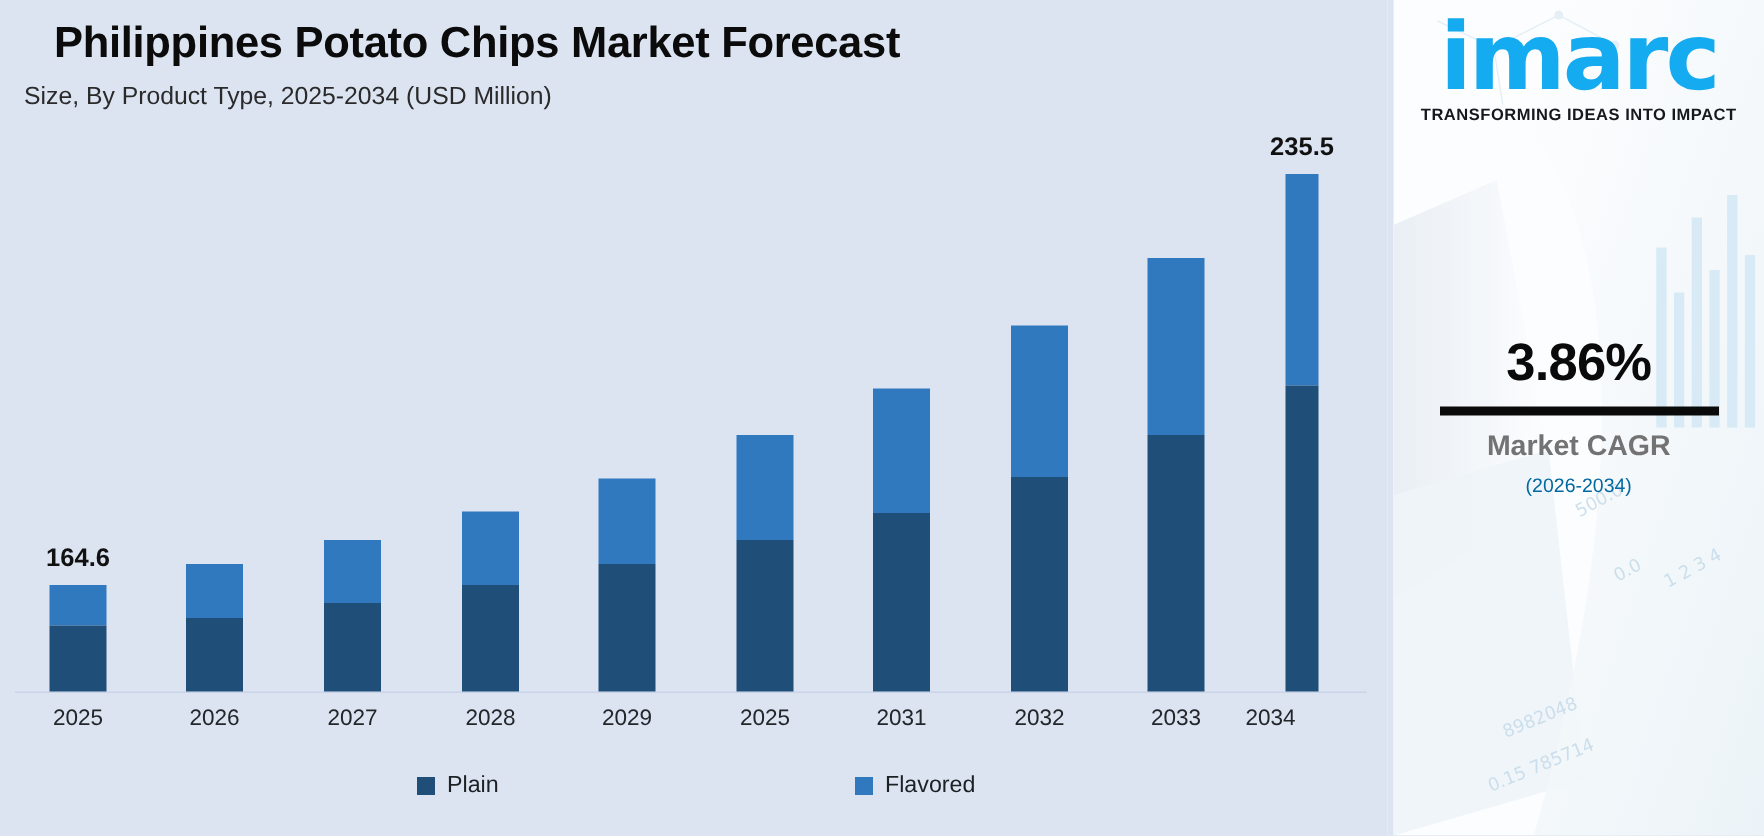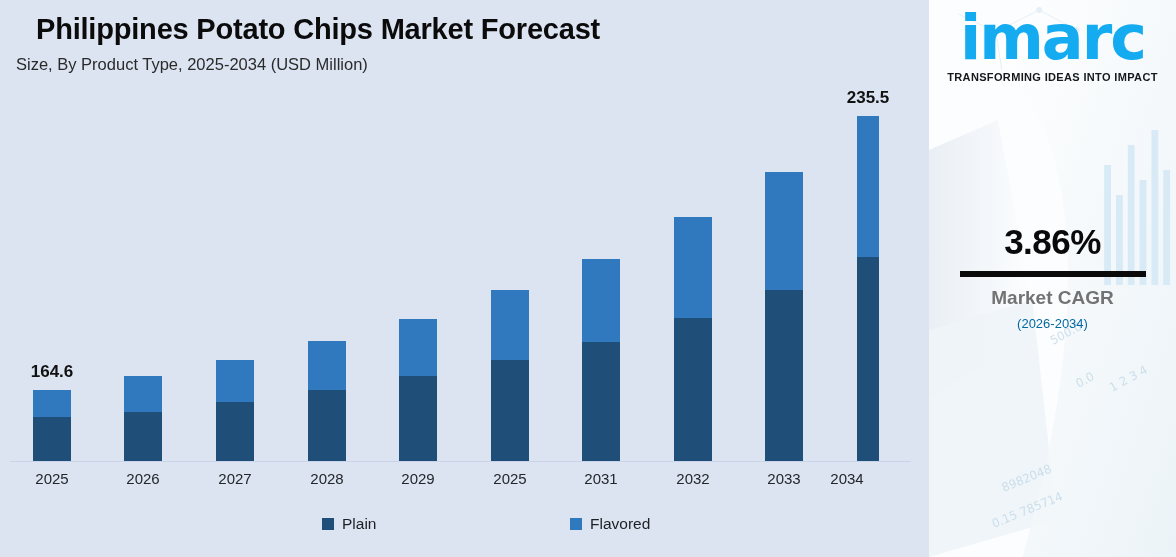--- a/index.html
+++ b/index.html
@@ -198,21 +198,21 @@
         <div class="xtick" style="left: 308px; width: 38px;">2028</div>
         <div class="xtick" style="left: 399px; width: 38px;">2029</div>
         <div class="xtick" style="left: 491px; width: 38px;">2025</div>
         <div class="xtick" style="left: 582px; width: 38px;">2031</div>
         <div class="xtick" style="left: 674px; width: 38px;">2032</div>
         <div class="xtick" style="left: 765px; width: 38px;">2033</div>
         <div class="xtick" style="left: 828px; width: 38px;">2034</div>
       </div>
 
     <div class="legend" id="legend">
-        <div class="legend-item" style="left: 278px; margin-left: 44px;">
+        <div class="legend-item" style="left: 278px;">
           <span class="legend-swatch" style="background: rgb(31, 78, 121);"></span>
           <span>Plain</span>
         </div>
         <div class="legend-item" style="left: 570px; text-align: right;">
           <span class="legend-swatch" style="background: rgb(49, 121, 190);"></span>
           <span>Flavored</span>
         </div>
       </div>
   </div>
 

